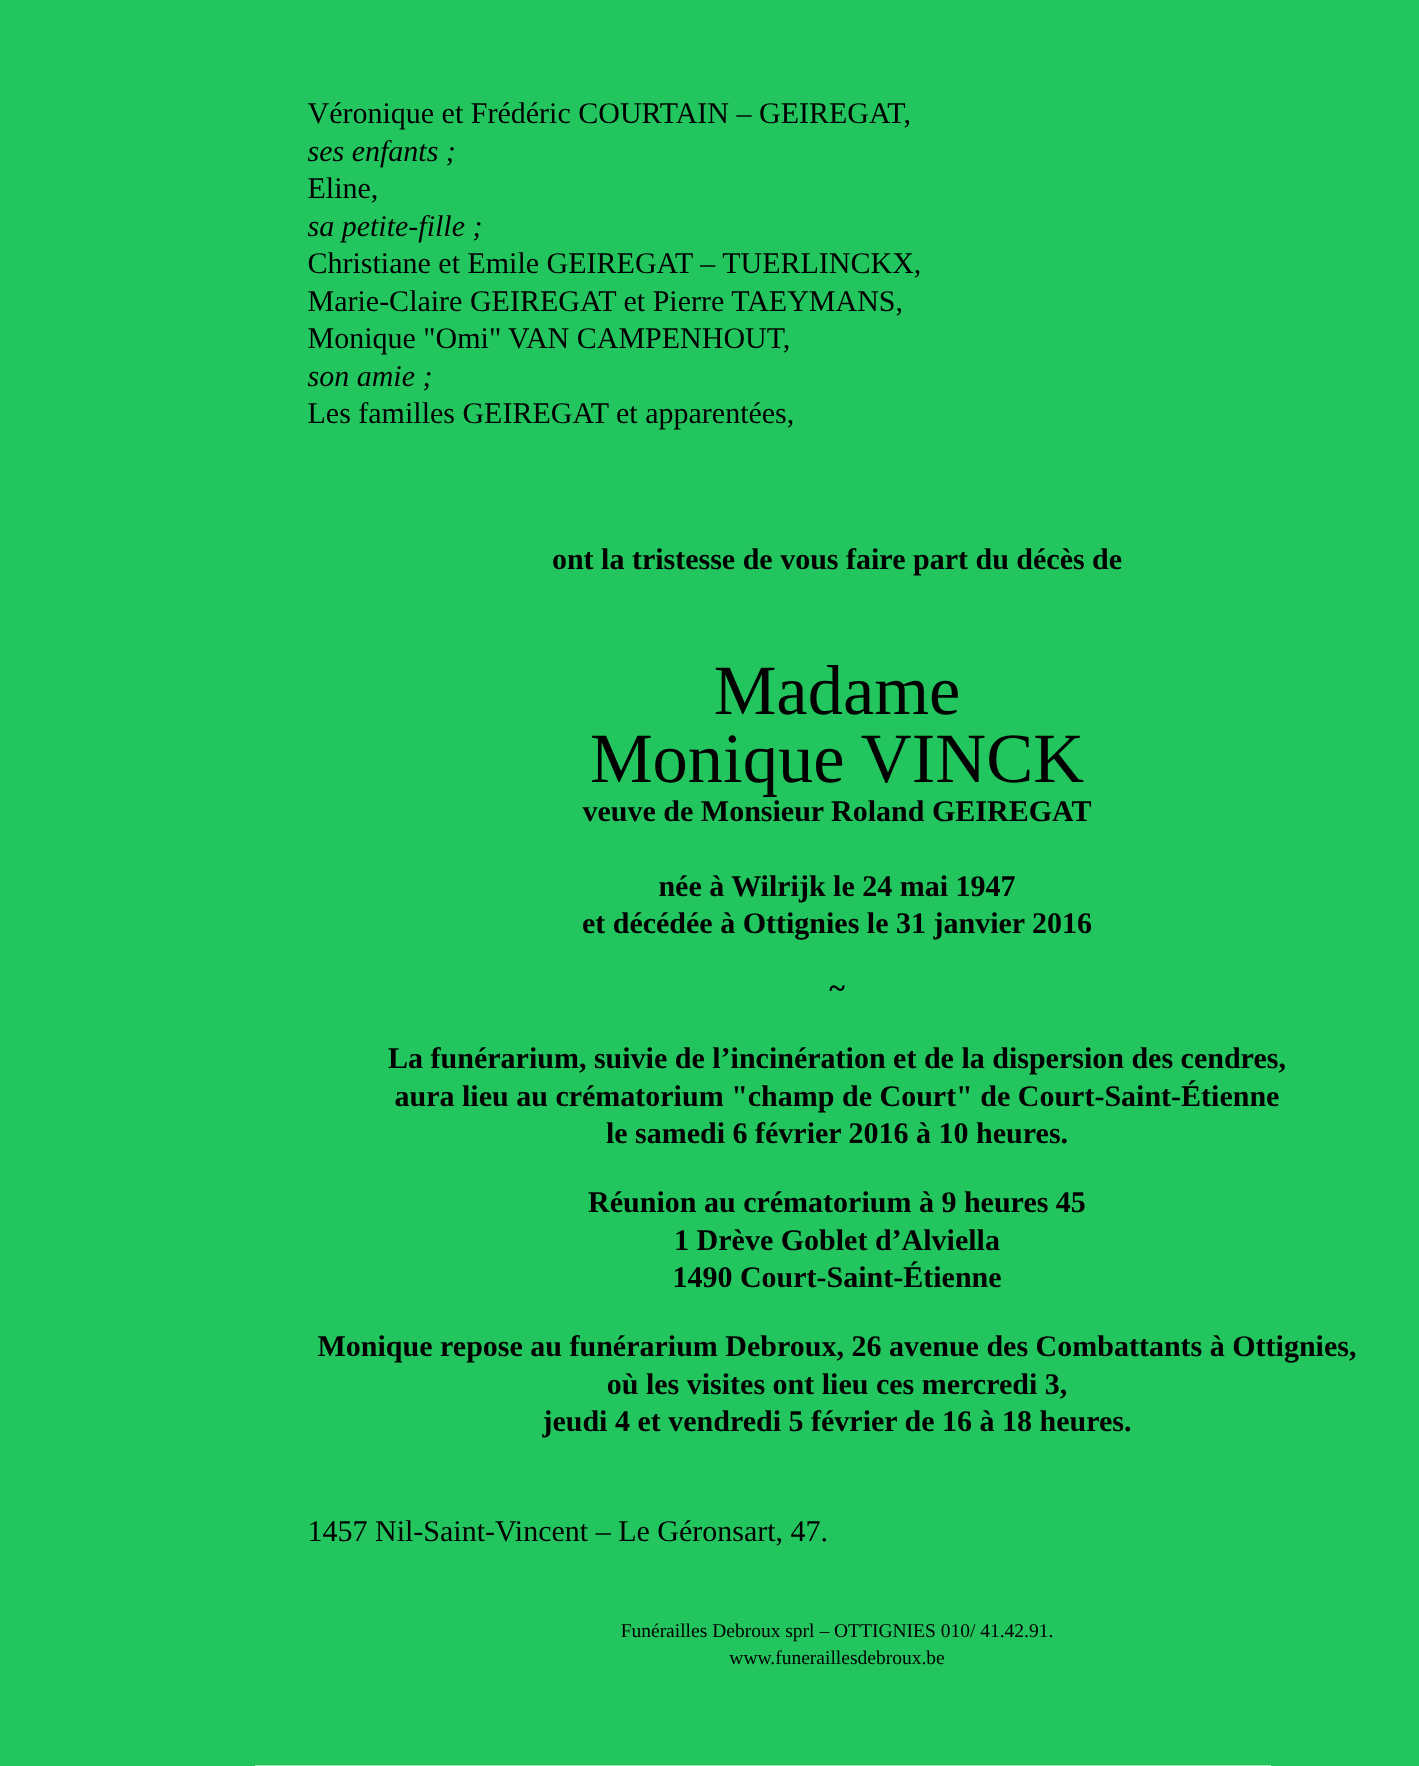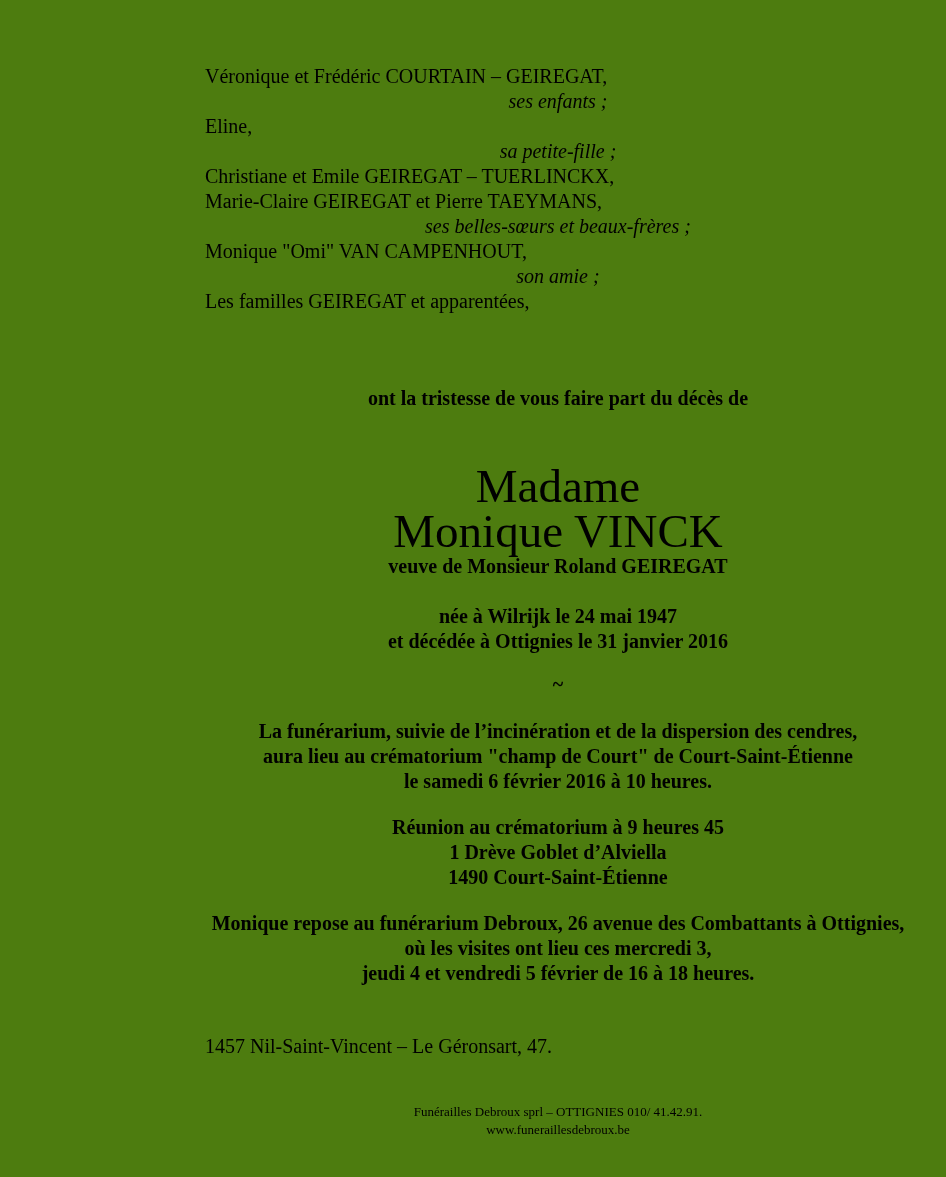--- a/index.html
+++ b/index.html
@@ -1,34 +1,34 @@
 <!DOCTYPE html>
 <html><head>
 <meta charset="utf-8">
 <style>
   html, body { margin: 0; padding: 0; background: #ffffff; }
   .page {
     position: relative;
     width: 946px;
     height: 1177px;
-    background: #4d7c0f;
+    background: #22c55e;
     color: #000000;
     font-family: "Liberation Serif", "DejaVu Serif", serif;
     overflow: hidden;
   }
   .content {
     padding: 64px 35px 0 205px; 
   }
   .line {
     font-size: 20px;
     line-height: 25px;
     white-space: nowrap;
   }
   .l { text-align: left; }
-  .r { text-align: center; font-style: italic; }
+  .r { text-align: left; font-style: italic; }
   .c { text-align: center; font-weight: bold; }
   .bold { font-weight: bold; }
   .sec-announce { margin-top: 72px; }
   .title-block { margin-top: 53px; }
   .title-line {
     font-size: 47px;
     line-height: 45px;
     text-align: center;
     white-space: nowrap;
   }
@@ -52,21 +52,20 @@
 <div class="page">
   <div class="content">
 
     <div>
       <div class="line l">Véronique et Frédéric COURTAIN – GEIREGAT,</div>
       <div class="line r">ses enfants ;</div>
       <div class="line l">Eline,</div>
       <div class="line r">sa petite-fille ;</div>
       <div class="line l">Christiane et Emile GEIREGAT – TUERLINCKX,</div>
       <div class="line l">Marie-Claire GEIREGAT et Pierre TAEYMANS,</div>
-      <div class="line r">ses belles-sœurs et beaux-frères ;</div>
       <div class="line l">Monique "Omi" VAN CAMPENHOUT,</div>
       <div class="line r">son amie ;</div>
       <div class="line l">Les familles GEIREGAT et apparentées,</div>
     </div>
 
     <div class="line c sec-announce">ont la tristesse de vous faire part du décès de</div>
 
     <div class="title-block">
       <div class="title-line">Madame</div>
       <div class="title-line">Monique VINCK</div>

